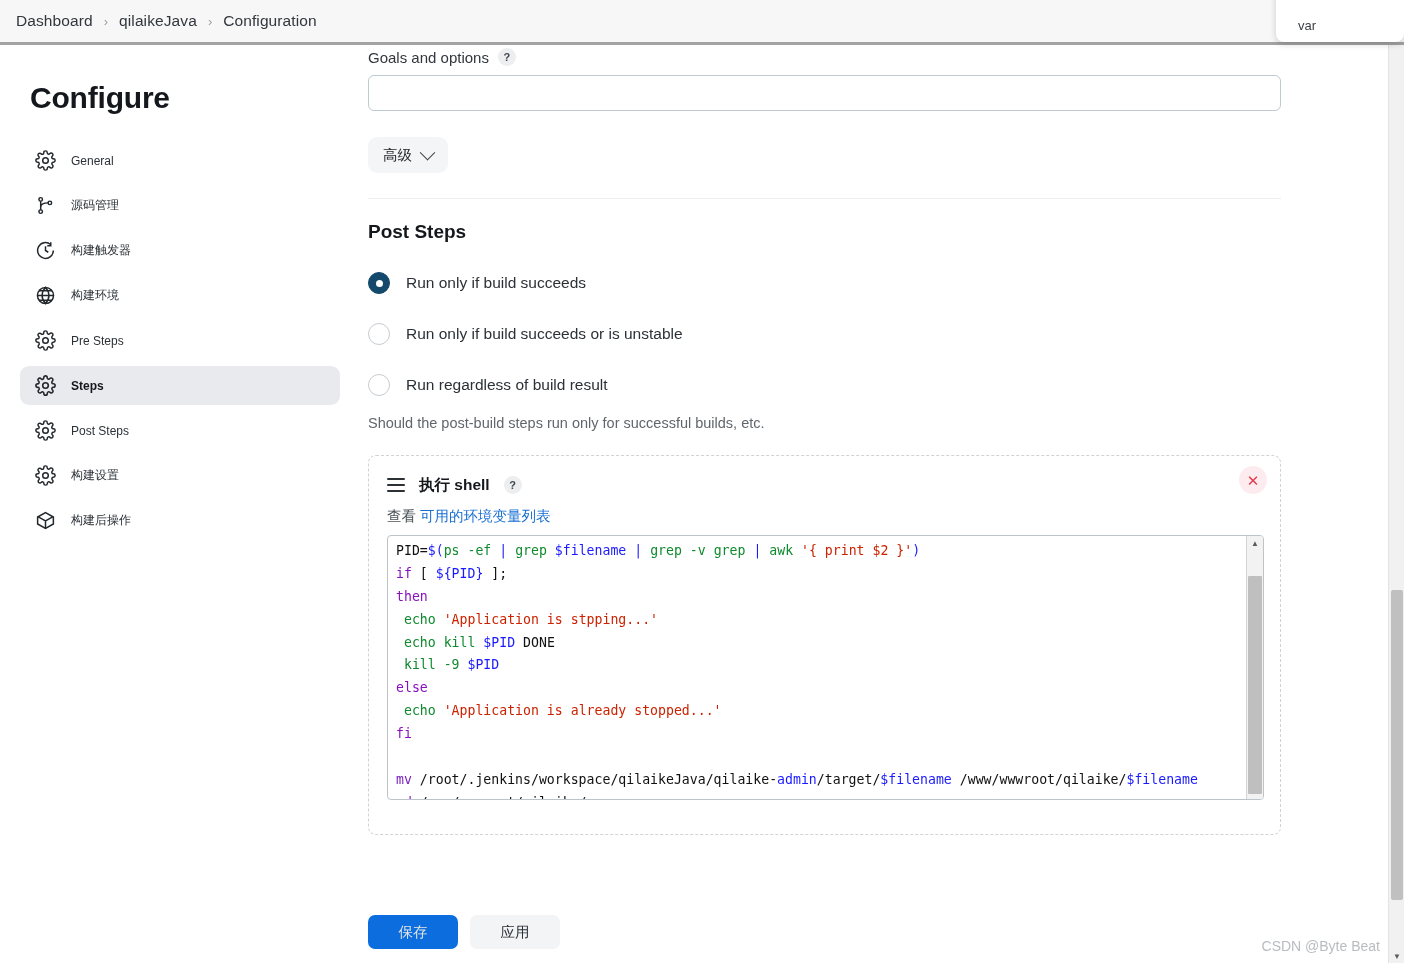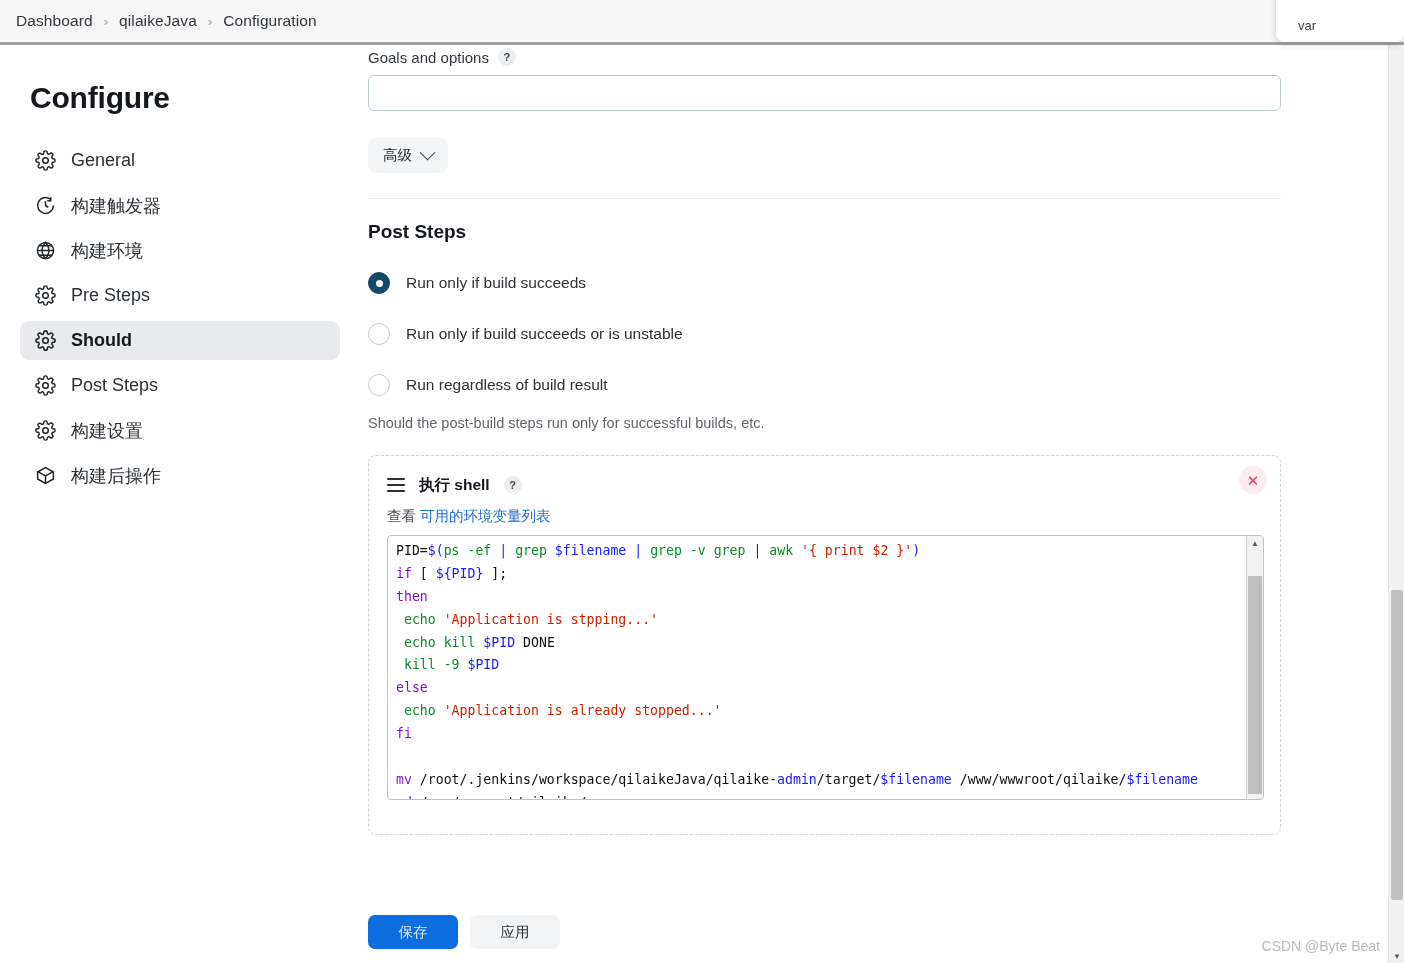--- a/index.html
+++ b/index.html
@@ -71,21 +71,21 @@
     gap: 15px;
     height: 39px;
     padding: 0 14px;
     border-radius: 9px;
     margin-bottom: 6px;
     cursor: pointer;
     color: #2b3137;
   }
   .nav-item.active { background: #e9eaed; }
   .nav-item.active .nav-label { font-weight: bold; color: #14181d; }
-  .nav-label { font-size: 18px; white-space: nowrap; }
+  .nav-label { font-size: 12px; white-space: nowrap; }
   .nav-icon {
     width: 22px; height: 22px;
     flex: 0 0 22px;
     display: flex; align-items: center; justify-content: center;
     color: #22272c;
   }
   .nav-icon svg { display: block; }
 
   
   .main {
@@ -423,20 +423,31 @@
       <li class="nav-item">
         <span class="nav-icon">
           <svg width="21" height="21" viewBox="0 0 24 24" fill="none" stroke="currentColor" stroke-width="1.7">
               <circle cx="12" cy="12" r="3.2"></circle>
               <path d="M19.4 15a1.6 1.6 0 0 0 .3 1.8l.1.1a2 2 0 1 1-2.8 2.8l-.1-.1a1.6 1.6 0 0 0-1.8-.3 1.6 1.6 0 0 0-1 1.5V21a2 2 0 1 1-4 0v-.1a1.6 1.6 0 0 0-1-1.5 1.6 1.6 0 0 0-1.8.3l-.1.1a2 2 0 1 1-2.8-2.8l.1-.1a1.6 1.6 0 0 0 .3-1.8 1.6 1.6 0 0 0-1.5-1H3a2 2 0 1 1 0-4h.1a1.6 1.6 0 0 0 1.5-1 1.6 1.6 0 0 0-.3-1.8l-.1-.1a2 2 0 1 1 2.8-2.8l.1.1a1.6 1.6 0 0 0 1.8.3h.1a1.6 1.6 0 0 0 1-1.5V3a2 2 0 1 1 4 0v.1a1.6 1.6 0 0 0 1 1.5 1.6 1.6 0 0 0 1.8-.3l.1-.1a2 2 0 1 1 2.8 2.8l-.1.1a1.6 1.6 0 0 0-.3 1.8v.1a1.6 1.6 0 0 0 1.5 1H21a2 2 0 1 1 0 4h-.1a1.6 1.6 0 0 0-1.5 1z"></path>
             </svg>
         </span>
         <span class="nav-label">General</span>
       </li>
 
+      <li class="nav-item">
+        <span class="nav-icon">
+          <svg width="21" height="21" viewBox="0 0 24 24" fill="none" stroke="currentColor" stroke-width="1.7">
+              <circle cx="6.5" cy="5" r="2"></circle>
+              <circle cx="6.5" cy="19" r="2"></circle>
+              <circle cx="17" cy="9" r="2"></circle>
+              <path d="M6.5 7v10M6.5 14c0-3 2-5 8.5-5"></path>
+            </svg>
+        </span>
+        <span class="nav-label">源码管理</span>
+      </li>
 
       <li class="nav-item">
         <span class="nav-icon">
           <svg width="21" height="21" viewBox="0 0 24 24" fill="none" stroke="currentColor" stroke-width="1.7">
               <path d="M21 12a9 9 0 1 1-3.2-6.9"></path>
               <path d="M18 2.5v4h-4"></path>
               <path d="M12 7v5l3.2 2"></path>
             </svg>
         </span>
         <span class="nav-label">构建触发器</span>
@@ -463,21 +474,21 @@
         <span class="nav-label">Pre Steps</span>
       </li>
 
       <li class="nav-item active">
         <span class="nav-icon">
           <svg width="21" height="21" viewBox="0 0 24 24" fill="none" stroke="currentColor" stroke-width="1.8">
               <circle cx="12" cy="12" r="3.2"></circle>
               <path d="M19.4 15a1.6 1.6 0 0 0 .3 1.8l.1.1a2 2 0 1 1-2.8 2.8l-.1-.1a1.6 1.6 0 0 0-1.8-.3 1.6 1.6 0 0 0-1 1.5V21a2 2 0 1 1-4 0v-.1a1.6 1.6 0 0 0-1-1.5 1.6 1.6 0 0 0-1.8.3l-.1.1a2 2 0 1 1-2.8-2.8l.1-.1a1.6 1.6 0 0 0 .3-1.8 1.6 1.6 0 0 0-1.5-1H3a2 2 0 1 1 0-4h.1a1.6 1.6 0 0 0 1.5-1 1.6 1.6 0 0 0-.3-1.8l-.1-.1a2 2 0 1 1 2.8-2.8l.1.1a1.6 1.6 0 0 0 1.8.3h.1a1.6 1.6 0 0 0 1-1.5V3a2 2 0 1 1 4 0v.1a1.6 1.6 0 0 0 1 1.5 1.6 1.6 0 0 0 1.8-.3l.1-.1a2 2 0 1 1 2.8 2.8l-.1.1a1.6 1.6 0 0 0-.3 1.8v.1a1.6 1.6 0 0 0 1.5 1H21a2 2 0 1 1 0 4h-.1a1.6 1.6 0 0 0-1.5 1z"></path>
             </svg>
         </span>
-        <span class="nav-label">Should</span>
+        <span class="nav-label">Steps</span>
       </li>
 
       <li class="nav-item">
         <span class="nav-icon">
           <svg width="21" height="21" viewBox="0 0 24 24" fill="none" stroke="currentColor" stroke-width="1.7">
               <circle cx="12" cy="12" r="3.2"></circle>
               <path d="M19.4 15a1.6 1.6 0 0 0 .3 1.8l.1.1a2 2 0 1 1-2.8 2.8l-.1-.1a1.6 1.6 0 0 0-1.8-.3 1.6 1.6 0 0 0-1 1.5V21a2 2 0 1 1-4 0v-.1a1.6 1.6 0 0 0-1-1.5 1.6 1.6 0 0 0-1.8.3l-.1.1a2 2 0 1 1-2.8-2.8l.1-.1a1.6 1.6 0 0 0 .3-1.8 1.6 1.6 0 0 0-1.5-1H3a2 2 0 1 1 0-4h.1a1.6 1.6 0 0 0 1.5-1 1.6 1.6 0 0 0-.3-1.8l-.1-.1a2 2 0 1 1 2.8-2.8l.1.1a1.6 1.6 0 0 0 1.8.3h.1a1.6 1.6 0 0 0 1-1.5V3a2 2 0 1 1 4 0v.1a1.6 1.6 0 0 0 1 1.5 1.6 1.6 0 0 0 1.8-.3l.1-.1a2 2 0 1 1 2.8 2.8l-.1.1a1.6 1.6 0 0 0-.3 1.8v.1a1.6 1.6 0 0 0 1.5 1H21a2 2 0 1 1 0 4h-.1a1.6 1.6 0 0 0-1.5 1z"></path>
             </svg>
         </span>
         <span class="nav-label">Post Steps</span>

